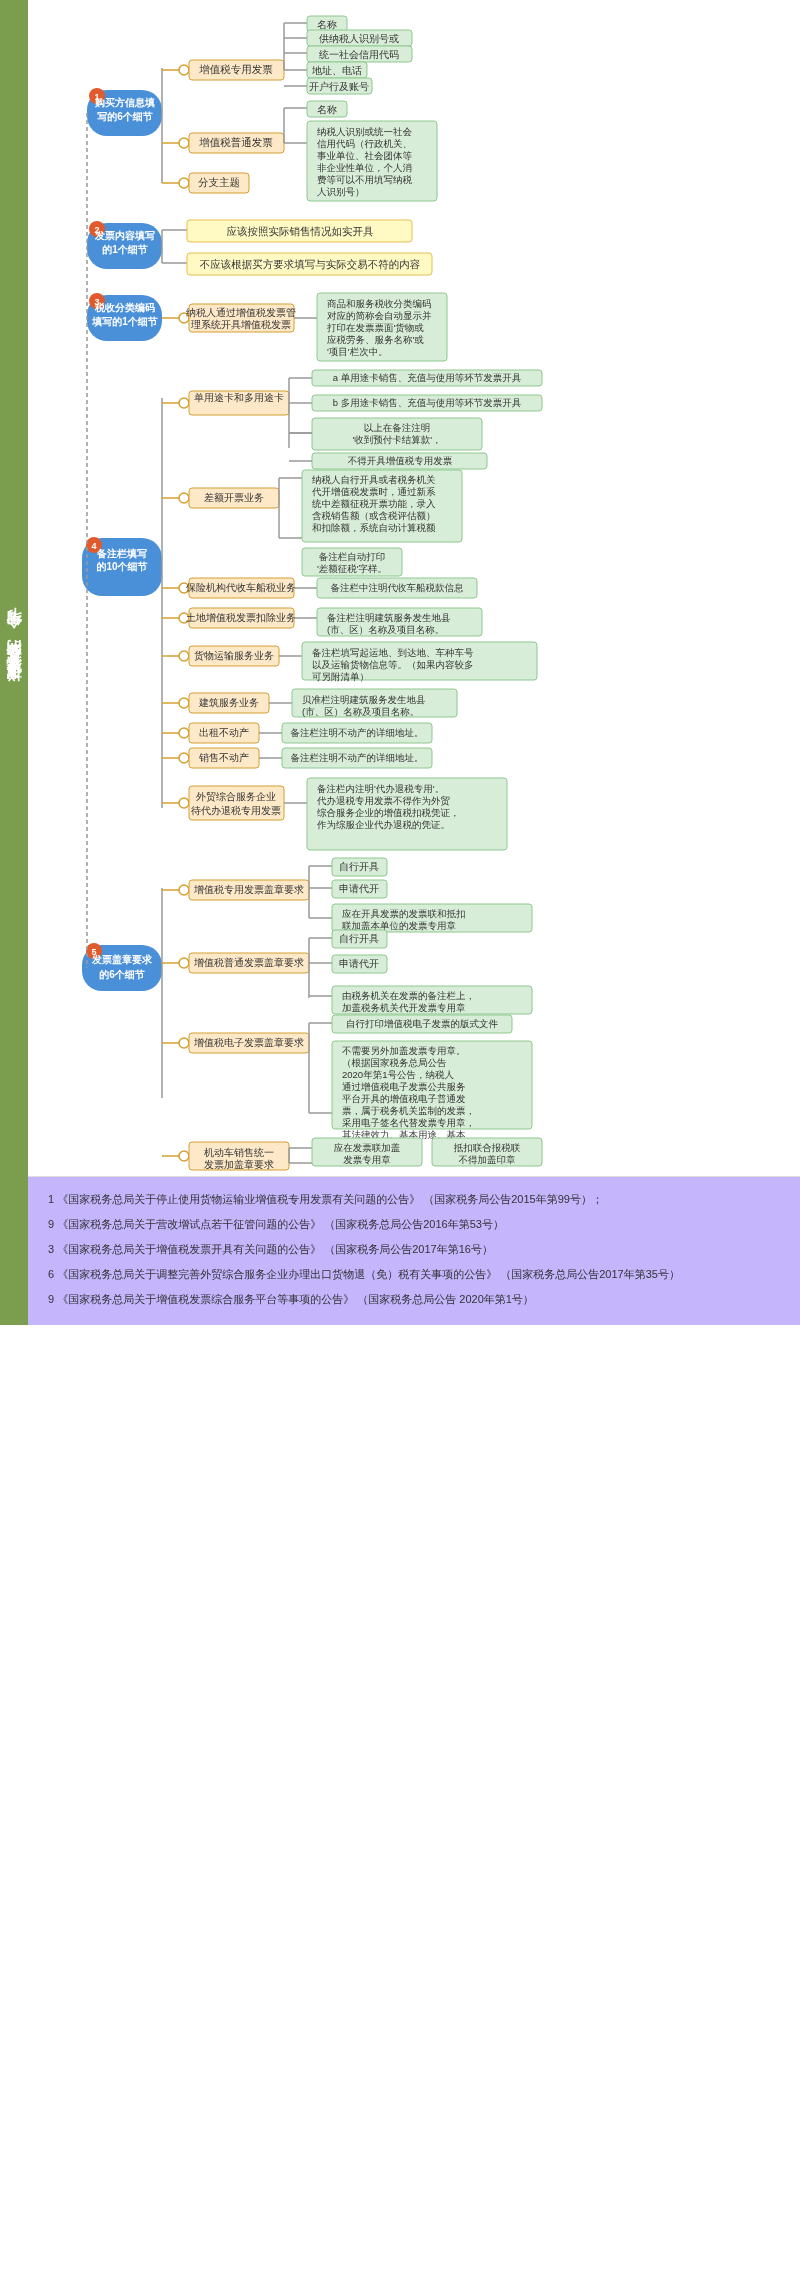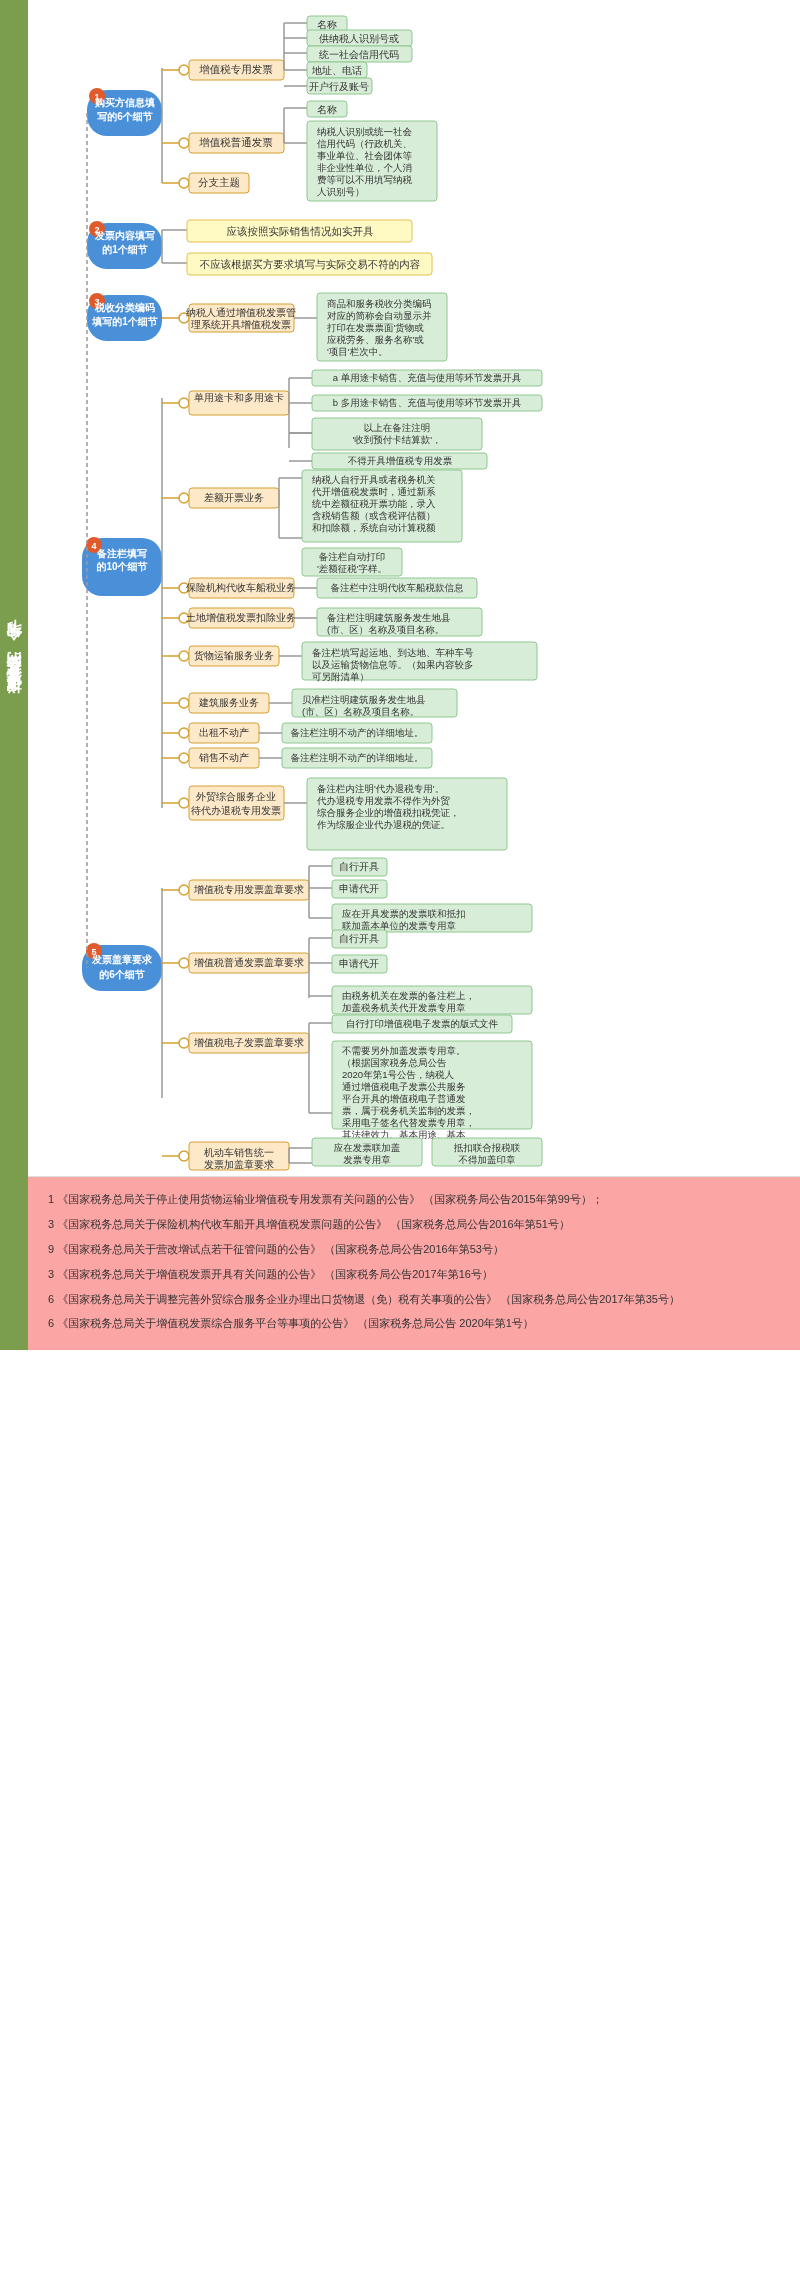--- a/index.html
+++ b/index.html
@@ -382,41 +382,37 @@
 
         <rect x="400" y="1130" width="110" height="28" rx="3" fill="#d8edd8" stroke="#8fc88f" stroke-width="1"></rect>
         <text x="455" y="1143" text-anchor="middle" font-size="9.5" fill="#333">抵扣联合报税联</text>
         <text x="455" y="1155" text-anchor="middle" font-size="9.5" fill="#333">不得加盖印章</text>
 
         <line x1="55" y1="105" x2="55" y2="960" stroke="#999" stroke-width="1.5" stroke-dasharray="4,3"></line>
 
       </svg>
     </div>
 
-    <div class="references" style="margin-top: 0; padding: 12px 20px; border-top: 1px solid #ddd; background: #fca5a5; font-size: 11px; line-height: 1.9; color: #333;">
+    <div class="references" style="margin-top: 0; padding: 12px 20px; border-top: 1px solid #ddd; background: #c4b5fd; font-size: 11px; line-height: 1.9; color: #333;">
       <div class="ref-item">
         <span>1 《国家税务总局关于停止使用货物运输业增值税专用发票有关问题的公告》
 （国家税务局公告2015年第99号）；</span>
-      </div>
-      <div class="ref-item">
-        <span>3 《国家税务总局关于保险机构代收车船开具增值税发票问题的公告》
-（国家税务总局公告2016年第51号）</span>
       </div>
       <div class="ref-item">
         <span>9 《国家税务总局关于营改增试点若干征管问题的公告》
 （国家税务总局公告2016年第53号）</span>
       </div>
       <div class="ref-item">
         <span>3 《国家税务总局关于增值税发票开具有关问题的公告》
 （国家税务局公告2017年第16号）</span>
       </div>
       <div class="ref-item">
         <span>6 《国家税务总局关于调整完善外贸综合服务企业办理出口货物退（免）税有关事项的公告》
 （国家税务总局公告2017年第35号）</span>
       </div>
       <div class="ref-item">
-        <span>6 《国家税务总局关于增值税发票综合服务平台等事项的公告》
+        <span>9 《国家税务总局关于增值税发票综合服务平台等事项的公告》
 （国家税务总局公告
 2020年第1号）</span>
       </div>
     </div>
   </div>
 </div>
 
 </body></html>

